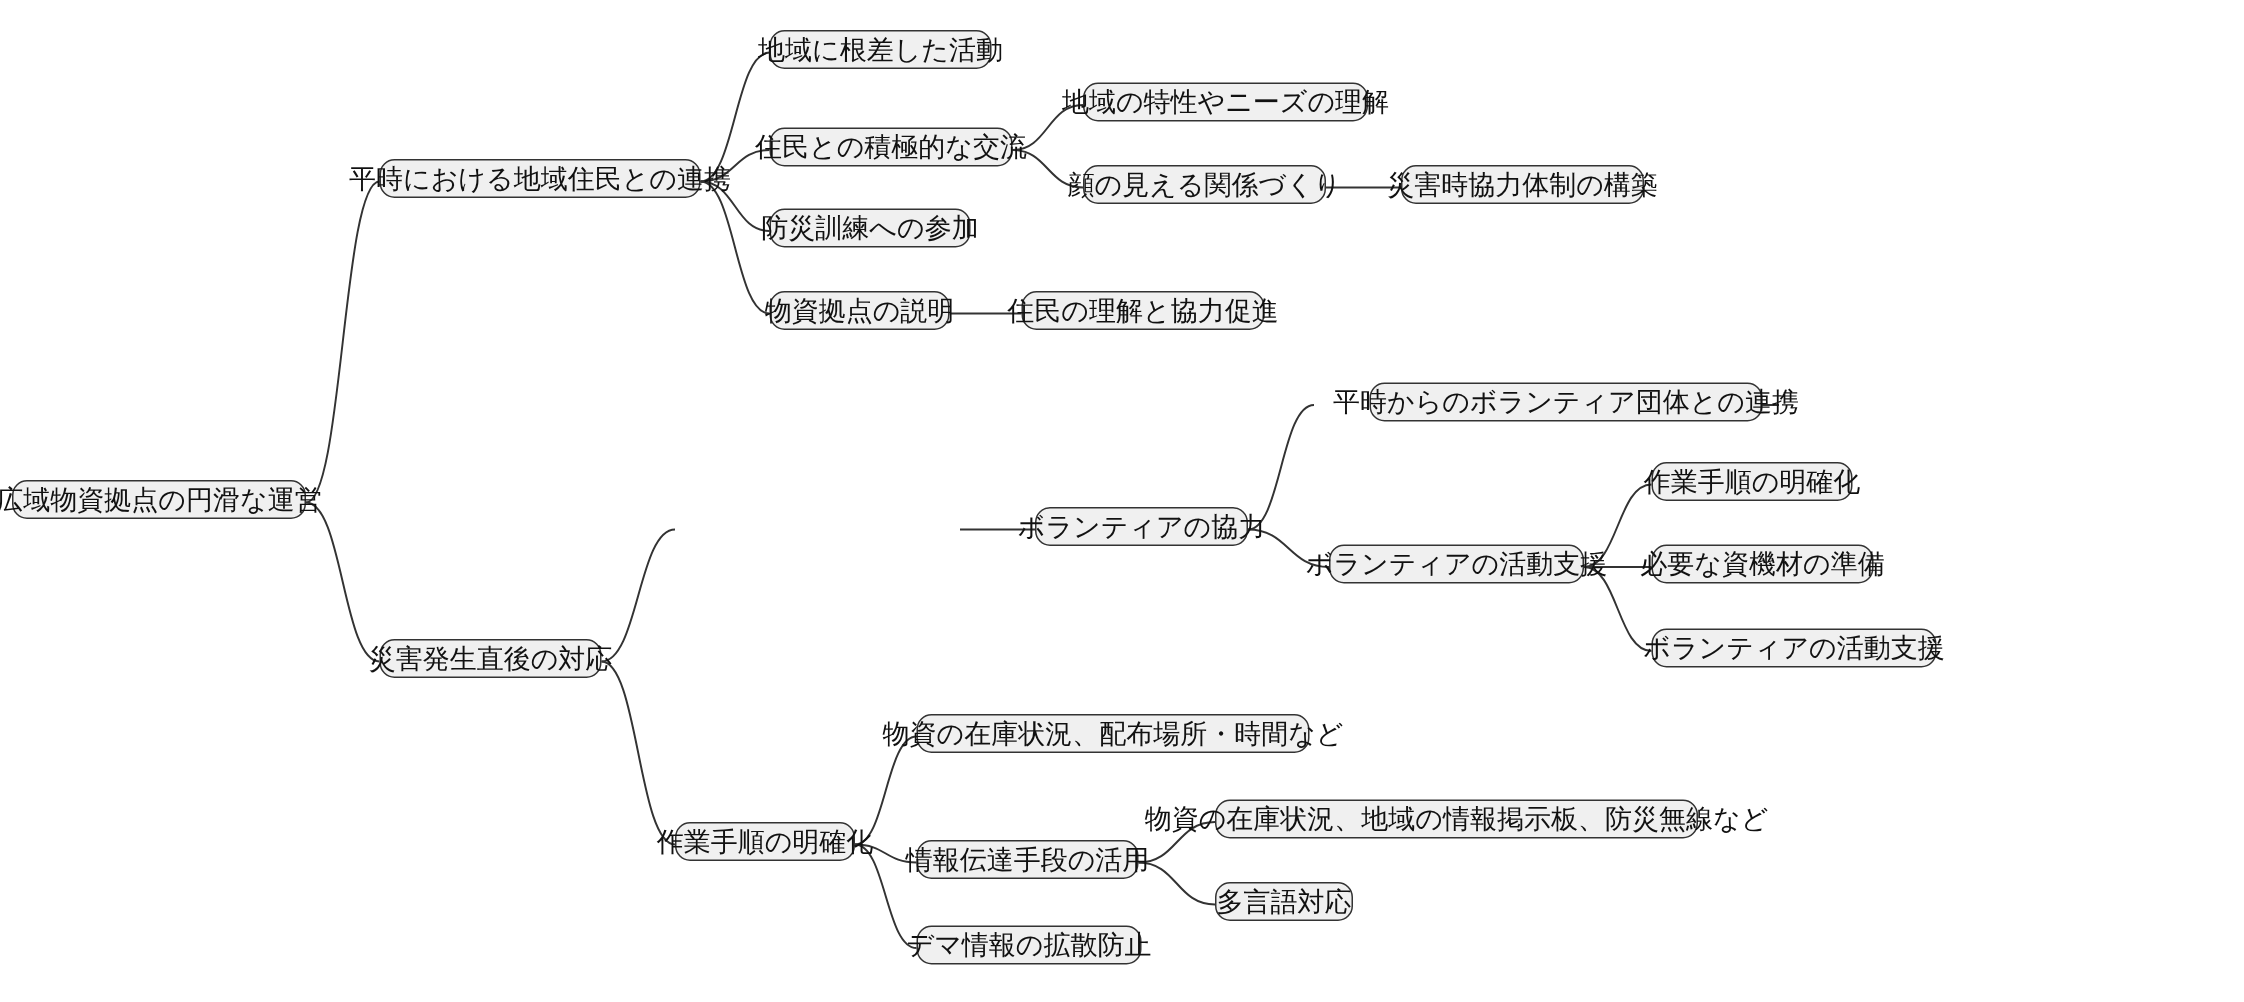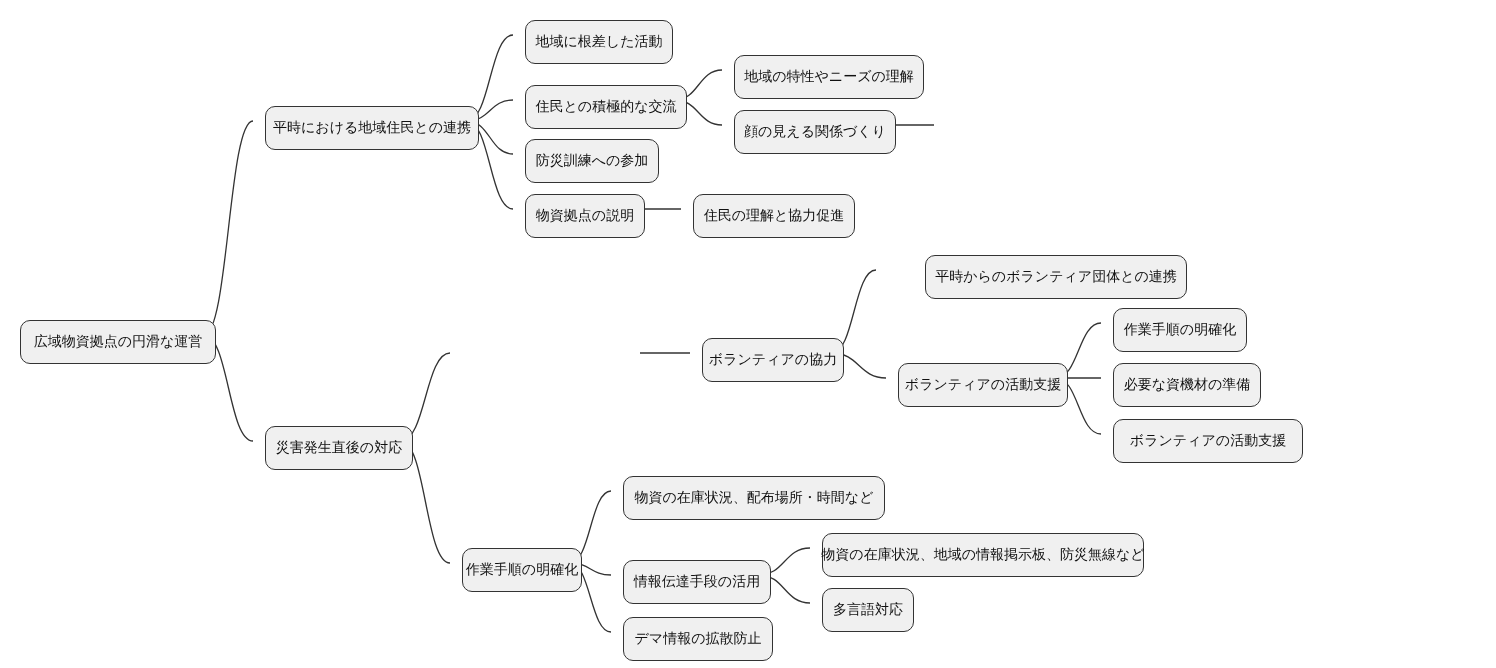--- a/index.html
+++ b/index.html
@@ -22,33 +22,32 @@
     width: 1496px;
     height: 668px;
   }
   svg.edges path {
     fill: none;
     stroke: #333333;
     stroke-width: 1.3;
   }
   .node {
     position: absolute;
-    height: 44px;
+    height: 26px;
     box-sizing: border-box;
     background: #f0f0f0;
     border: 1px solid #333333;
     border-radius: 10px;
     display: flex;
     align-items: center;
     justify-content: center;
-    font-size: 14px;
+    font-size: 18px;
     color: #111111;
     white-space: nowrap;
     padding: 0 4px;
-    margin-left: 12px;
   }
 </style>
 </head>
 <body>
 
 <div class="canvas">
 
   <svg class="edges" viewBox="0 0 1496 668" xmlns="http://www.w3.org/2000/svg">
     <path d="M204,335 C228.5,335 228.5,121 253,121"></path>
     <path d="M204,335 C228.5,335 228.5,441 253,441"></path>
@@ -76,20 +75,21 @@
     <path d="M759,575 C784.5,575 784.5,603 810,603"></path>
   </svg>
 
   <div class="node" style="left:8px;   top:320px; width:196px">広域物資拠点の円滑な運営</div>
 
   <div class="node" style="left:253px; top:106px; width:214px">平時における地域住民との連携</div>
   <div class="node" style="left:513px; top:20px;  width:148px">地域に根差した活動</div>
   <div class="node" style="left:513px; top:85px;  width:162px">住民との積極的な交流</div>
   <div class="node" style="left:722px; top:55px;  width:190px">地域の特性やニーズの理解</div>
   <div class="node" style="left:722px; top:110px; width:162px">顔の見える関係づくり</div>
+  <div class="node" style="left:934px; top:110px; width:162px">災害時協力体制の構築</div>
   <div class="node" style="left:513px; top:139px; width:134px">防災訓練への参加</div>
   <div class="node" style="left:513px; top:194px; width:120px">物資拠点の説明</div>
   <div class="node" style="left:681px; top:194px; width:162px">住民の理解と協力促進</div>
 
   <div class="node" style="left:253px; top:426px; width:148px">災害発生直後の対応</div>
   <div class="node" style="left:690px; top:338px; width:142px">ボランティアの協力</div>
   <div class="node" style="left:913px; top:255px; width:262px">平時からのボランティア団体との連携</div>
   <div class="node" style="left:886px; top:363px; width:170px">ボランティアの活動支援</div>
   <div class="node" style="left:1101px;top:308px; width:134px">作業手順の明確化</div>
   <div class="node" style="left:1101px;top:363px; width:148px">必要な資機材の準備</div>

